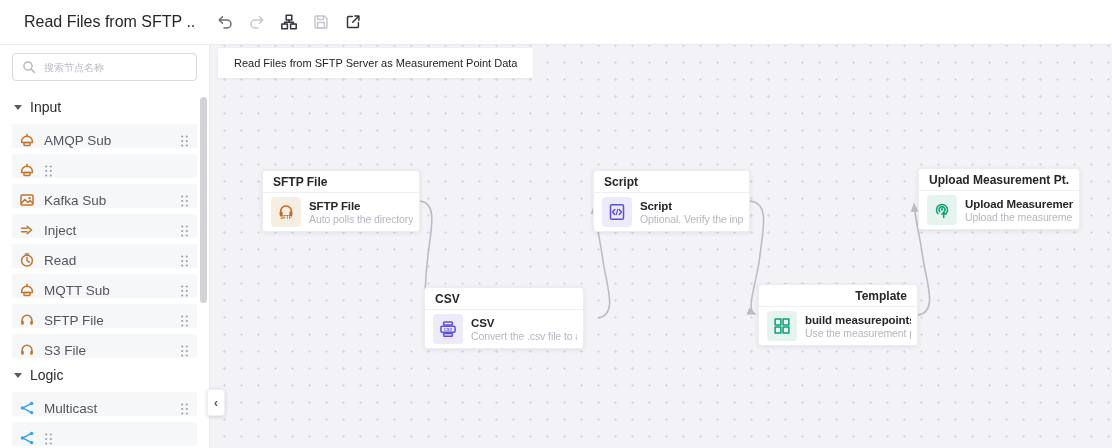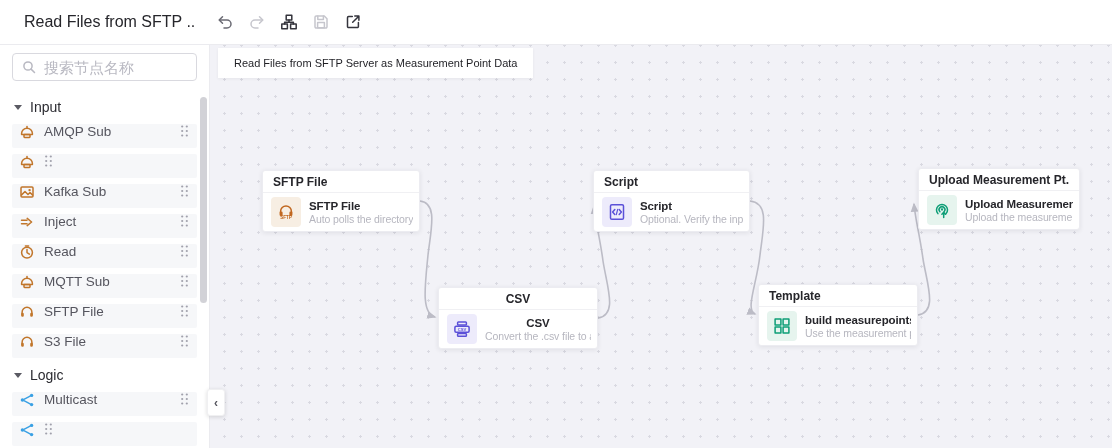--- a/index.html
+++ b/index.html
@@ -18,28 +18,28 @@
   .tb-icon{width:18px;height:18px;color:#6a6a73;cursor:pointer;display:inline-flex;}
   .tb-icon.strong{color:#34343c;}
   .tb-icon.disabled{color:#c6c6cd;cursor:default;}
   .tb-icon svg{width:100%;height:100%;}
   
   .sidebar{position:absolute;top:45px;left:0;bottom:0;width:210px;background:#fff;
     border-right:1px solid #ebebef;box-sizing:border-box;padding:8px 12px;z-index:4;}
   .search-box{height:28px;box-sizing:border-box;border:1px solid #d9d9df;border-radius:4px;
     display:flex;align-items:center;padding:0 9px;margin-bottom:15px;background:#fff;}
   .search-box .s-icon{width:14px;height:14px;color:#b9b9c2;display:inline-flex;flex:none;}
-  .search-box input{border:none;outline:none;flex:1;min-width:0;font-size:15px;margin-left:6px;
+  .search-box input{border:none;outline:none;flex:1;min-width:0;font-size:10px;margin-left:6px;
     color:#55555e;font-family:"Liberation Sans",sans-serif;background:transparent;}
   .search-box input::placeholder{color:#b9b9c2;}
   .section-header{height:22px;display:flex;align-items:center;gap:8px;font-size:14px;
     color:#2b2b31;margin-bottom:6px;cursor:pointer;padding-left:2px;}
   .caret{width:0;height:0;border-left:4px solid transparent;border-right:4px solid transparent;
     border-top:5px solid #5a5a63;flex:none;}
-  .node-item{height:24px;background:#f6f7f9;border-radius:2px;display:flex;align-items:flex-start;
+  .node-item{height:24px;background:#f6f7f9;border-radius:2px;display:flex;align-items:flex-end;
     padding:0 8px 0 7px;margin-bottom:6px;cursor:grab;}
   .node-item .p-icon{width:16px;height:16px;display:inline-flex;flex:none;margin-right:9px;}
   .node-item .p-icon svg{width:100%;height:100%;}
   .node-item .label{flex:1;font-size:13.5px;color:#55555e;white-space:nowrap;overflow:hidden;}
   .drag-handle{width:9px;height:14px;color:#a0a0ab;display:inline-flex;flex:none;cursor:grab;}
   .scroll-thumb{position:absolute;right:2px;top:52px;width:7px;height:206px;background:#d2d2d7;
     border-radius:4px;}
   
   .canvas{position:absolute;top:45px;left:210px;right:0;bottom:0;
     background-color:#f2f2f7;
@@ -357,21 +357,21 @@
               <rect x="13.4" y="9.6" width="3" height="4.3" rx="1.2" fill="currentColor" stroke="none"></rect>
               <text x="10" y="17.4" font-size="4.6" font-weight="bold" text-anchor="middle" fill="currentColor" stroke="none" font-family="Liberation Sans, sans-serif">SFTP</text>
             </svg>
           </span>
           <div class="fn-text">
             <div class="fn-title">SFTP File</div>
             <div class="fn-sub">Auto polls the directory ...</div>
           </div>
         </div>
       </div>
-      <div class="flow-node" style="left: 228px; top: 242px; width: 160px; text-align: center;">
+      <div class="flow-node" style="left: 214px; top: 242px; width: 160px;">
         <div class="fn-header">CSV</div>
         <div class="fn-body">
           <span class="fn-icon" style="color:#5b50d8;background:#edebfb">
             <svg viewBox="0 0 20 20" fill="none" stroke="currentColor" stroke-width="1.5" stroke-linecap="round" stroke-linejoin="round">
               <rect x="5.6" y="2.9" width="8.8" height="3.2" rx=".8"></rect>
               <rect x="2.9" y="7.3" width="14.2" height="6" rx="1.2"></rect>
               <text x="10" y="11.9" font-size="4.2" font-weight="bold" text-anchor="middle" fill="currentColor" stroke="none" font-family="Liberation Sans, sans-serif">CSV</text>
               <rect x="5.6" y="14.5" width="8.8" height="2.7" rx=".8"></rect>
             </svg>
           </span>
@@ -390,21 +390,21 @@
               <path d="M7.8 7.6 L5.6 10 L7.8 12.4 M12.2 7.6 L14.4 10 L12.2 12.4"></path>
               <path d="M9.3 12.7 l1.4-5.4" stroke-width="1.2"></path>
             </svg>
           </span>
           <div class="fn-text">
             <div class="fn-title">Script</div>
             <div class="fn-sub">Optional. Verify the inpu...</div>
           </div>
         </div>
       </div>
-      <div class="flow-node" style="left: 548px; top: 239px; width: 160px;">
+      <div class="flow-node" style="left: 548px; top: 239px; width: 160px; text-align: right;">
         <div class="fn-header">Template</div>
         <div class="fn-body">
           <span class="fn-icon" style="color:#0e9e77;background:#e6f4ee">
             <svg viewBox="0 0 20 20" fill="none" stroke="currentColor" stroke-width="1.5" stroke-linecap="round" stroke-linejoin="round">
               <rect x="3.1" y="3.1" width="5.8" height="5.8"></rect>
               <rect x="11.1" y="3.1" width="5.8" height="5.8"></rect>
               <rect x="3.1" y="11.1" width="5.8" height="5.8"></rect>
               <rect x="11.1" y="11.1" width="5.8" height="5.8"></rect>
             </svg>
           </span>

